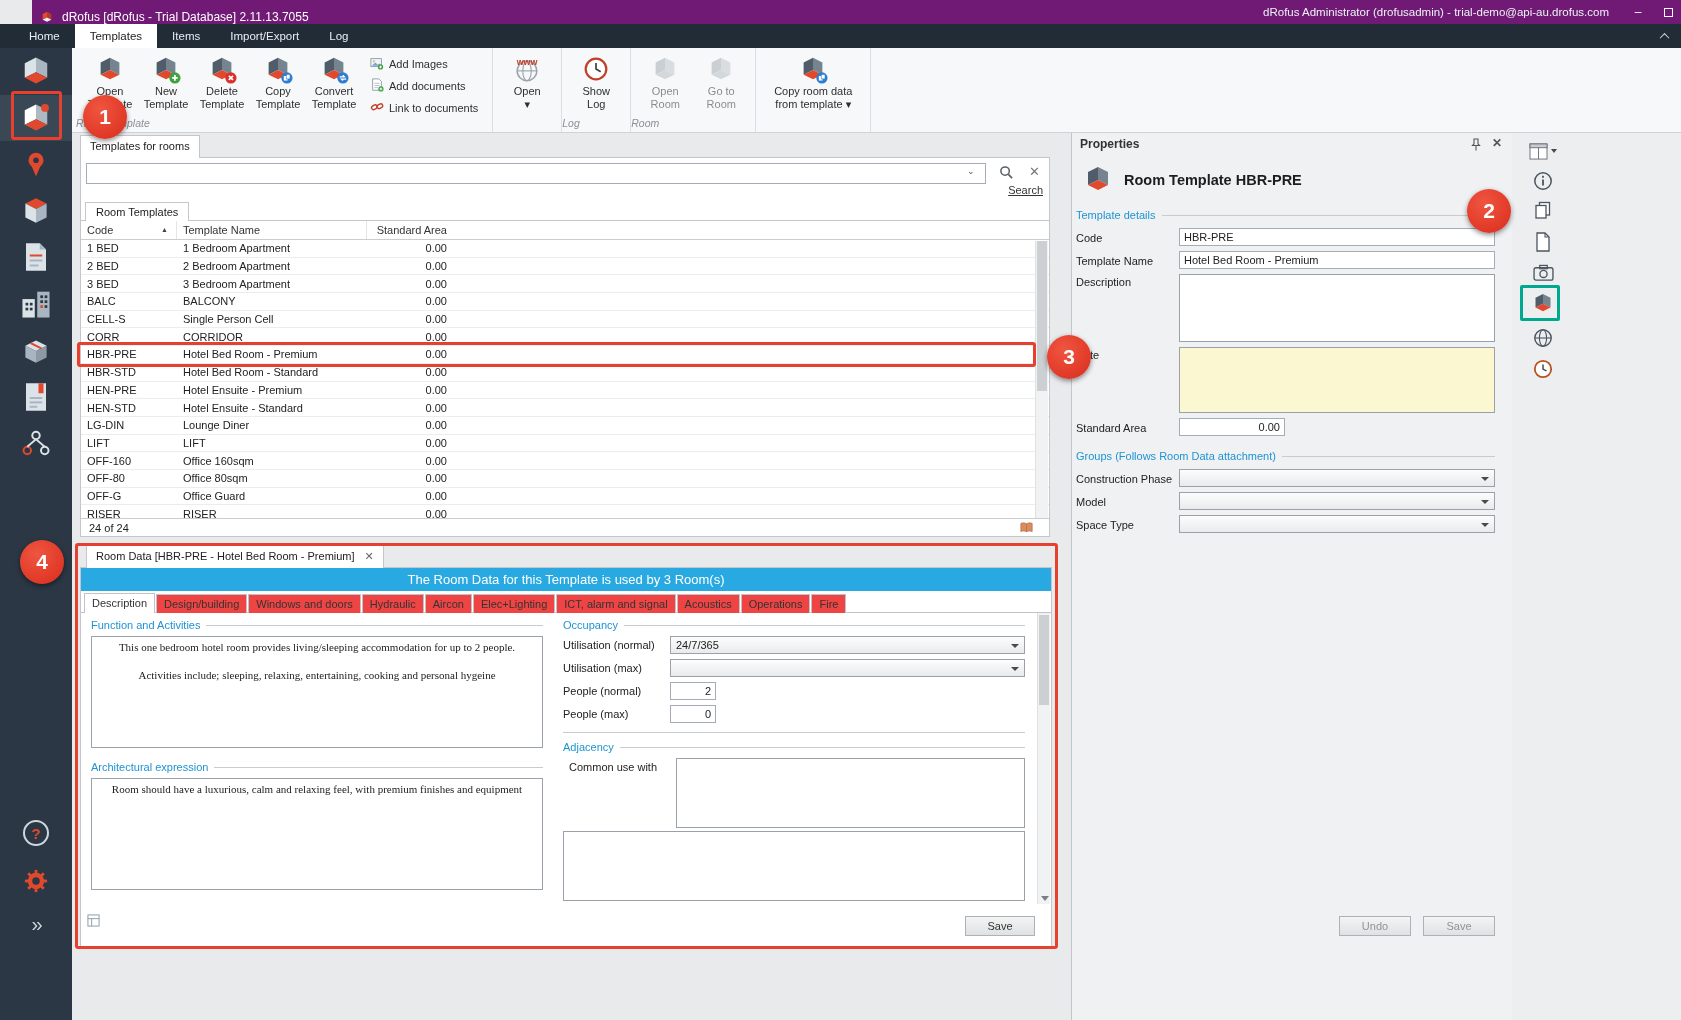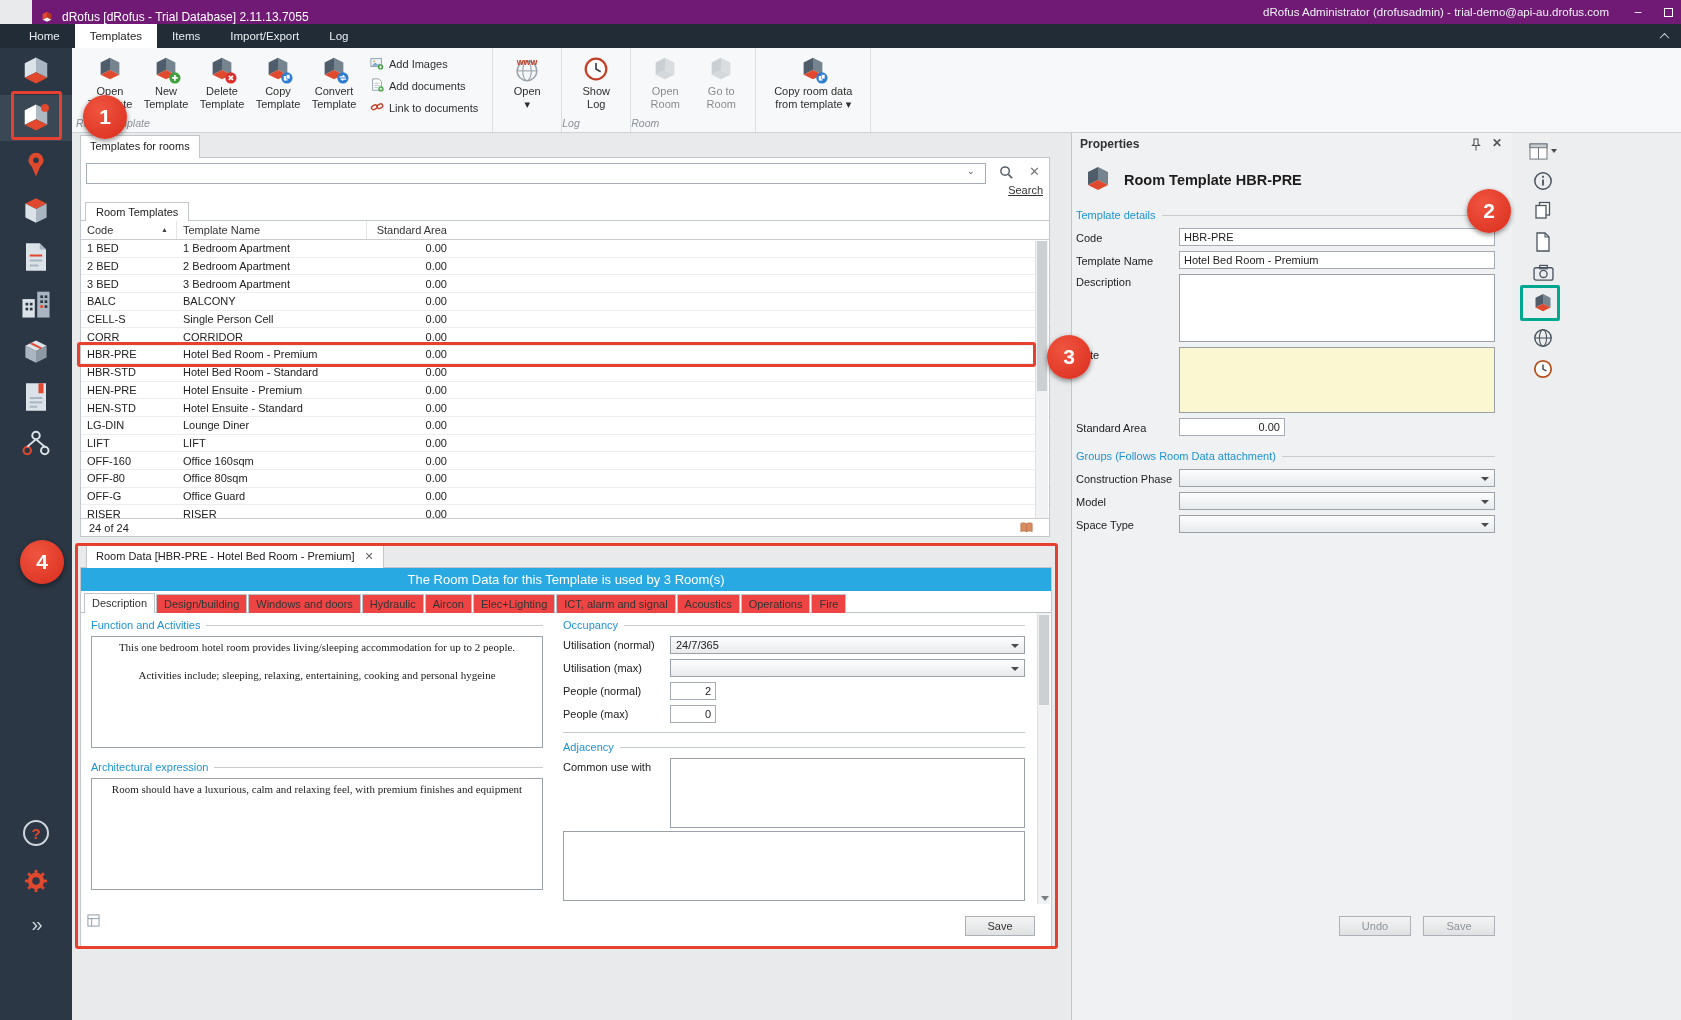--- a/index.html
+++ b/index.html
@@ -96,21 +96,21 @@
 .func-ta { height:112px; margin-bottom:13px; }
 .arch-ta { height:112px; }
 .occ-row { display:flex; align-items:center; margin-bottom:5px; }
 .occ-label { width:107px; font-size:11px; flex:none; }
 .occ-ctrl { flex:1; }
 .select { height:18px; border:1px solid #9aa1a9; background:linear-gradient(#fdfdfd,#e8eaec); display:flex; align-items:center; padding:0 18px 0 5px; position:relative; font-size:11px; color:#222; }
 .dd-arrow { position:absolute; right:5px; top:7px; width:0; height:0; border-left:4px solid transparent; border-right:4px solid transparent; border-top:4px solid #4a4a4a; }
 .people-input { width:46px; text-align:right; flex:none; }
 .rd-divider { border-top:1px solid #c8cccf; margin:9px 0 8px; }
 .adj-row { display:flex; margin-bottom:3px; }
-.adj-label { width:107px; padding-top:3px; flex:none; font-size:11px; }
+.adj-label { width:107px; padding-top:3px; flex:none; font-size:11px;margin-left:6px; }
 .adj-ta { flex:1; height:70px; }
 .rd-scroll { position:absolute; right:1px; top:0; bottom:0; width:13px; background:#f1f2f3; border-left:1px solid #e0e0e0; }
 .rd-thumb { position:absolute; left:1px; right:1px; top:2px; height:90px; background:#cdd0d3; }
 .rd-scroll-dn { position:absolute; bottom:3px; left:3px; width:0; height:0; border-left:4px solid transparent; border-right:4px solid transparent; border-top:5px solid #7a7f84; }
 .rd-footer { height:42px; position:relative; }
 .grid-ic { position:absolute; left:6px; top:10px; }
 .btn { border:1px solid #aeb2b6; background:linear-gradient(#f4f4f4,#dfe1e3); font-family:inherit; font-size:11px; color:#333; }
 .save-btn { position:absolute; right:16px; top:12px; width:70px; height:20px; }
 
 

